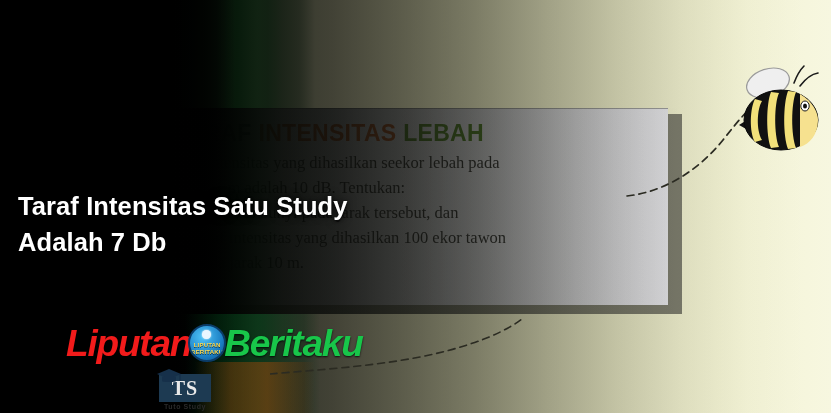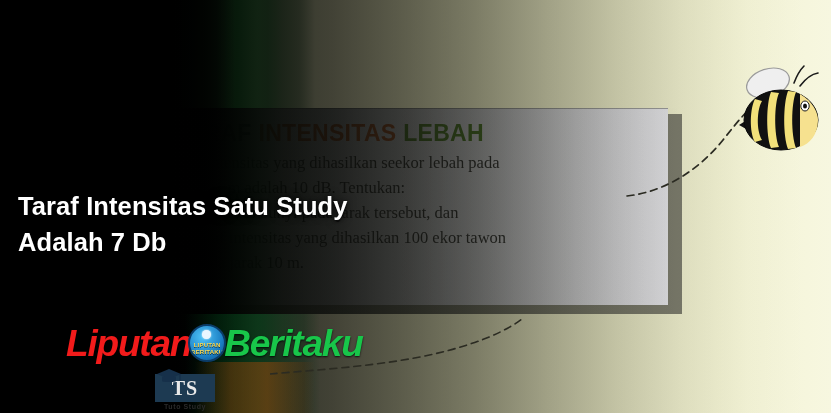--- a/index.html
+++ b/index.html
@@ -165,21 +165,21 @@
     font-size:30px;line-height:1;
     color:#1d1d1d;
     text-shadow:0 1px 1px rgba(0,0,0,.5);
   }
   .fisika .num{color:#b4590f;}
   .ts-logo{
     position:relative;width:66px;height:42px;
     display:flex;flex-direction:column;align-items:center;justify-content:flex-end;
   }
   .ts-box{
-    width:60px;height:28px;
+    width:52px;height:28px;
     background:#1d3a52;
     display:flex;align-items:center;justify-content:center;
   }
   .ts-mark{
     font-family:"Liberation Serif", serif;
     font-weight:bold;font-size:20px;color:#e8e8e8;letter-spacing:1px;
   }
   .ts-cap{
     position:absolute;left:4px;top:0;
     width:26px;height:16px;

